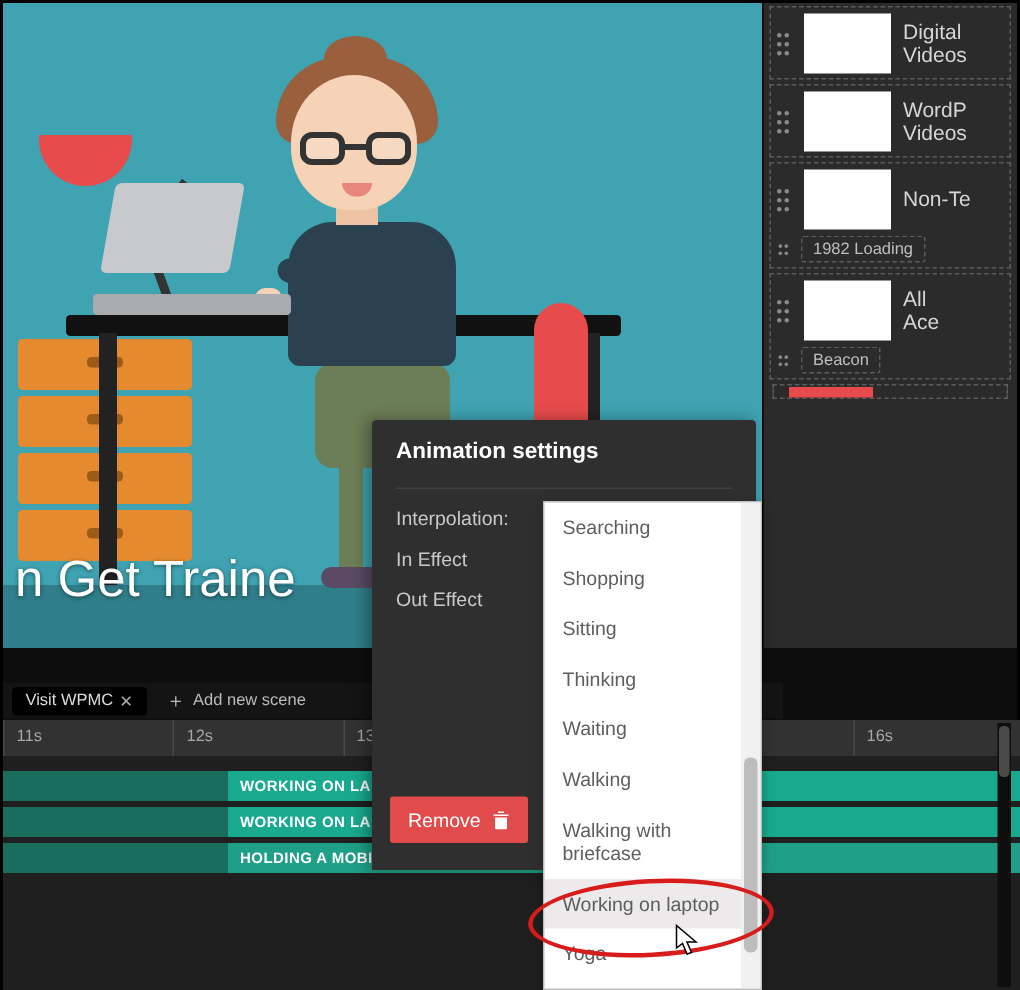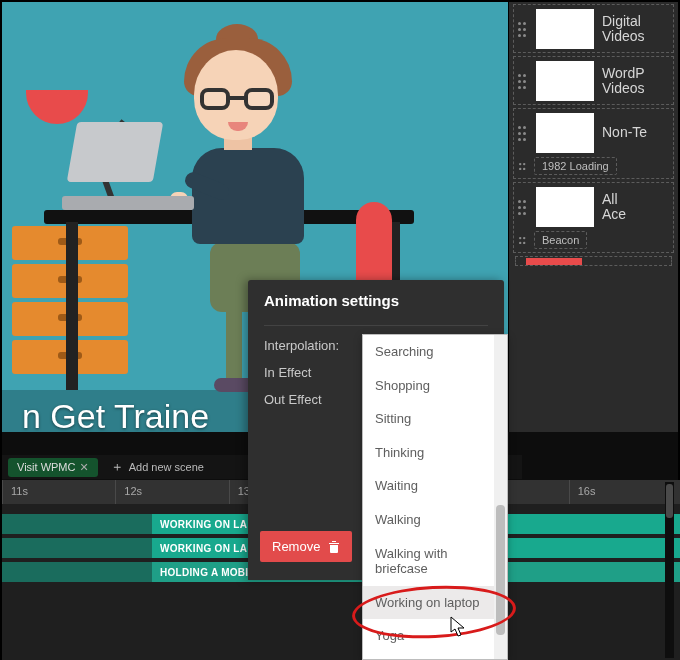--- a/index.html
+++ b/index.html
@@ -5,22 +5,22 @@
   * { box-sizing: border-box; margin: 0; padding: 0; font-family: Arial, Helvetica, sans-serif; }
   html, body { width: 680px; height: 660px; overflow: hidden; background: #000; }
   .root { position: relative; width: 680px; height: 660px; border: 2px solid #000; background: #0d0d0d; }
 
   
   .canvas {
     position: absolute; left: 0; top: 0; width: 510px; height: 430px;
     background: #3fa3b2; overflow: hidden;
   }
   .canvas .overlay-title {
-    position: absolute; left: 0; top: 386px; width: 245px; height: 56px;
-    display: flex; align-items: center; padding-left: 20px;
+    position: absolute; left: 0; top: 356px; width: 245px; height: 56px;
+    display: flex; align-items: center; padding-left: 8px;
     color: #fff; font-size: 34px; font-weight: 400; text-shadow: 0 1px 3px rgba(0,0,0,0.5);
     background: linear-gradient(180deg, rgba(63,163,178,0) 0%, rgba(63,163,178,0) 100%);
   }
   .canvas .ground { position:absolute; left:0; bottom:0; width:100%; height:42px; background:#2f7e8a;}
   .canvas .lamp-head {
     position:absolute; left:24px; top:88px; width:62px; height:34px;
     background:#e84b4b; border-radius:0 0 40px 40px;
   }
   .canvas .lamp-base { position:absolute; left:88px; top:200px; width:40px; height:10px; background:#e84b4b; border-radius:6px;}
   .canvas .lamp-stick1 { position:absolute; left:104px; top:114px; width:6px; height:48px; background:#333; transform:rotate(38deg);}
@@ -73,21 +73,21 @@
   .proj-sub .grip { transform:scale(0.8);}
   .proj-tag { color:#bfbfbf; font-size:11px; border:1px dashed #5c5c5c; padding:2px 7px; border-radius:2px;}
   .proj-bar { height:10px; border:1px dashed #5c5c5c; margin-top:4px; display:flex; align-items:center; padding-left:10px;}
   .proj-bar .chunk { height:7px; background:#e84b4b;}
 
   
   .toolbar {
     position:absolute; left:0; top:453px; width:520px; height:24px;
     background:#141414; display:flex; align-items:center; gap:4px; padding-left:6px;
   }
-  .toolbar .chip { background:#14532d; color:#ddd; font-size:11px; padding:3px 9px; border-radius:3px; display:flex; align-items:center; gap:4px;}
+  .toolbar .chip { background:#000000; color:#ddd; font-size:11px; padding:3px 9px; border-radius:3px; display:flex; align-items:center; gap:4px;}
   .toolbar .chip .x { color:#aaa; font-size:11px;}
   .toolbar .add { color:#bbb; font-size:11px; display:flex; align-items:center; gap:5px; padding:3px 9px;}
   .toolbar .add .plus { font-size:13px;}
 
   
   .timeline { position:absolute; left:0; top:478px; width:680px; height:182px; background:#1f1f1f;}
   .ruler { height:24px; background:#323232; display:flex;}
   .ruler .tick { flex:1; border-left:1px solid #494949; color:#a8a8a8; font-size:11px; padding:5px 0 0 8px;}
   .tracks { position:relative; padding-top:6px;}
   .track { height:20px; margin:4px 0; display:flex;}

